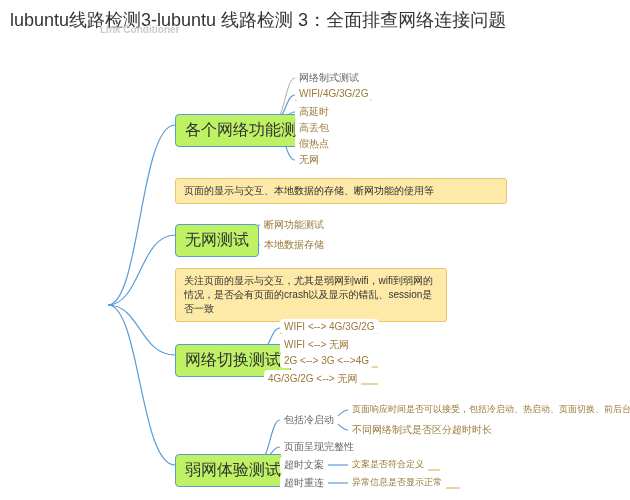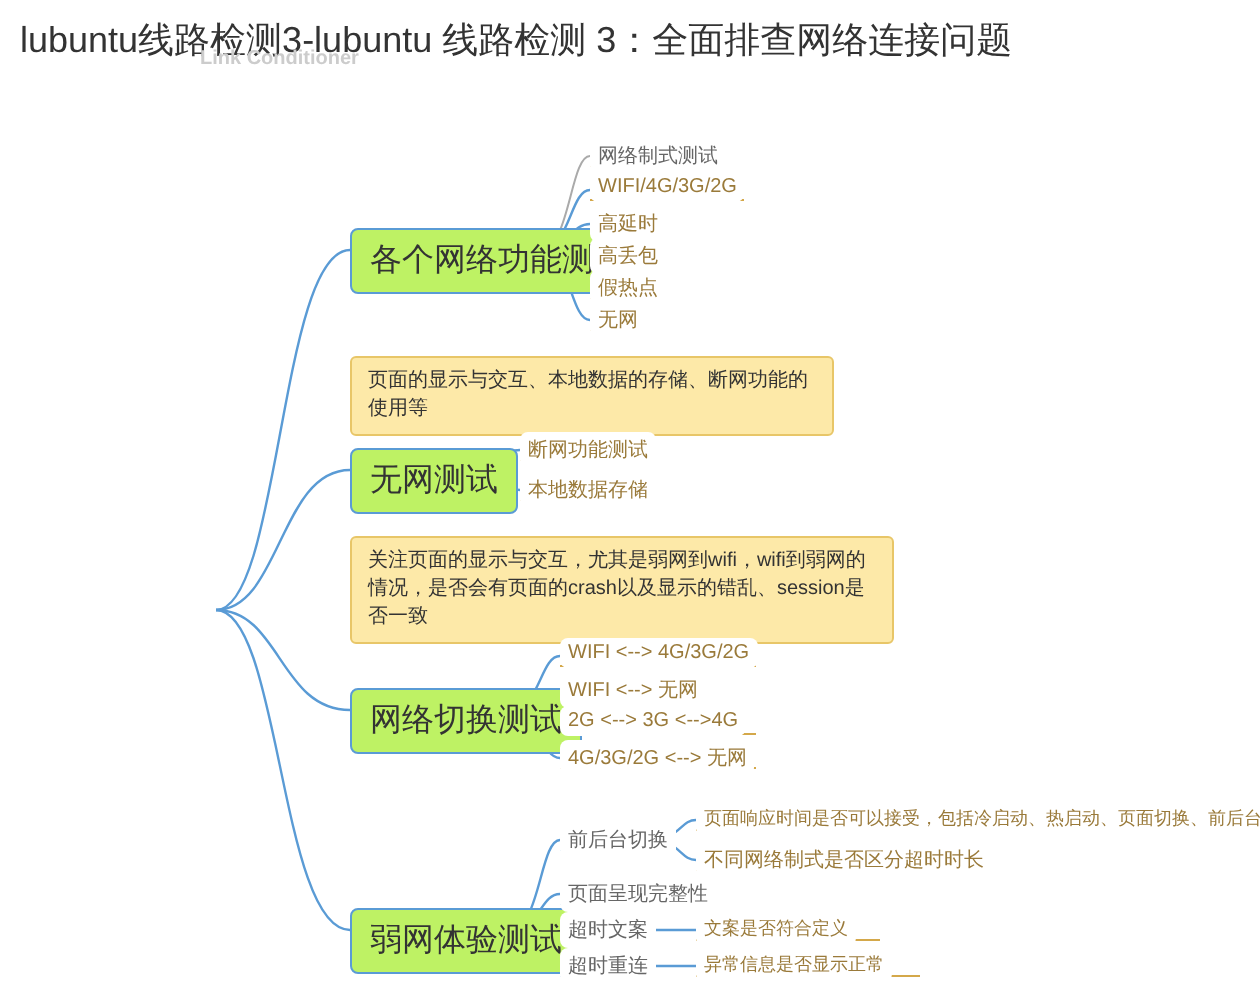--- a/index.html
+++ b/index.html
@@ -155,36 +155,36 @@
 
 
 <div class="node branch" style="left:175px;top:44px">各个网络功能测试</div>
 <div class="node leaf-gray" style="left:295px;top:-1px">网络制式测试</div>
 <div class="node leaf" style="left:295px;top:16px">WIFI/4G/3G/2G</div>
 <div class="node leaf" style="left:295px;top:33px">高延时</div>
 <div class="node leaf" style="left:295px;top:49px">高丢包</div>
 <div class="node leaf" style="left:295px;top:65px">假热点</div>
 <div class="node leaf" style="left:295px;top:81px">无网</div>
 
-<div class="node note" style="left:175px;top:108px;width:242px">页面的显示与交互、本地数据的存储、断网功能的使用等</div>
+<div class="node note" style="left:175px;top:108px;width:332px">页面的显示与交互、本地数据的存储、断网功能的使用等</div>
 
 <div class="node branch" style="left:175px;top:154px">无网测试</div>
 <div class="node leaf" style="left:260px;top:146px">断网功能测试</div>
 <div class="node leaf" style="left:260px;top:166px">本地数据存储</div>
 
 <div class="node note" style="left:175px;top:198px;width:272px">关注页面的显示与交互，尤其是弱网到wifi，wifi到弱网的情况，是否会有页面的crash以及显示的错乱、session是否一致</div>
 
 <div class="node branch" style="left:175px;top:274px">网络切换测试</div>
 <div class="node leaf" style="left:280px;top:249px">WIFI &lt;--&gt; 4G/3G/2G</div>
 <div class="node leaf" style="left:280px;top:266px">WIFI &lt;--&gt; 无网</div>
 <div class="node leaf" style="left:280px;top:283px">2G &lt;--&gt; 3G &lt;--&gt;4G</div>
-<div class="node leaf" style="left:280px;top:300px">4G/3G/2G &lt;--&gt; 无网</div>
+<div class="node leaf" style="left:264px;top:300px">4G/3G/2G &lt;--&gt; 无网</div>
 
 <div class="node branch" style="left:175px;top:384px">弱网体验测试</div>
-<div class="node leaf-gray" style="left:280px;top:341px">前后台切换</div>
+<div class="node leaf-gray" style="left:280px;top:341px">包括冷启动</div>
 <div class="node leaf-gray" style="left:280px;top:368px">页面呈现完整性</div>
 <div class="node leaf-gray" style="left:280px;top:386px">超时文案</div>
 <div class="node leaf-gray" style="left:280px;top:404px">超时重连</div>
 <div class="node leaf" style="left:348px;top:331px;font-size:9px">页面响应时间是否可以接受，包括冷启动、热启动、页面切换、前后台切换、首屏时间</div>
 <div class="node leaf" style="left:348px;top:351px;font-size:10px">不同网络制式是否区分超时时长</div>
 <div class="node leaf" style="left:348px;top:386px;font-size:9px">文案是否符合定义</div>
 <div class="node leaf" style="left:348px;top:404px;font-size:9px">异常信息是否显示正常</div>
 
 </div>
 

